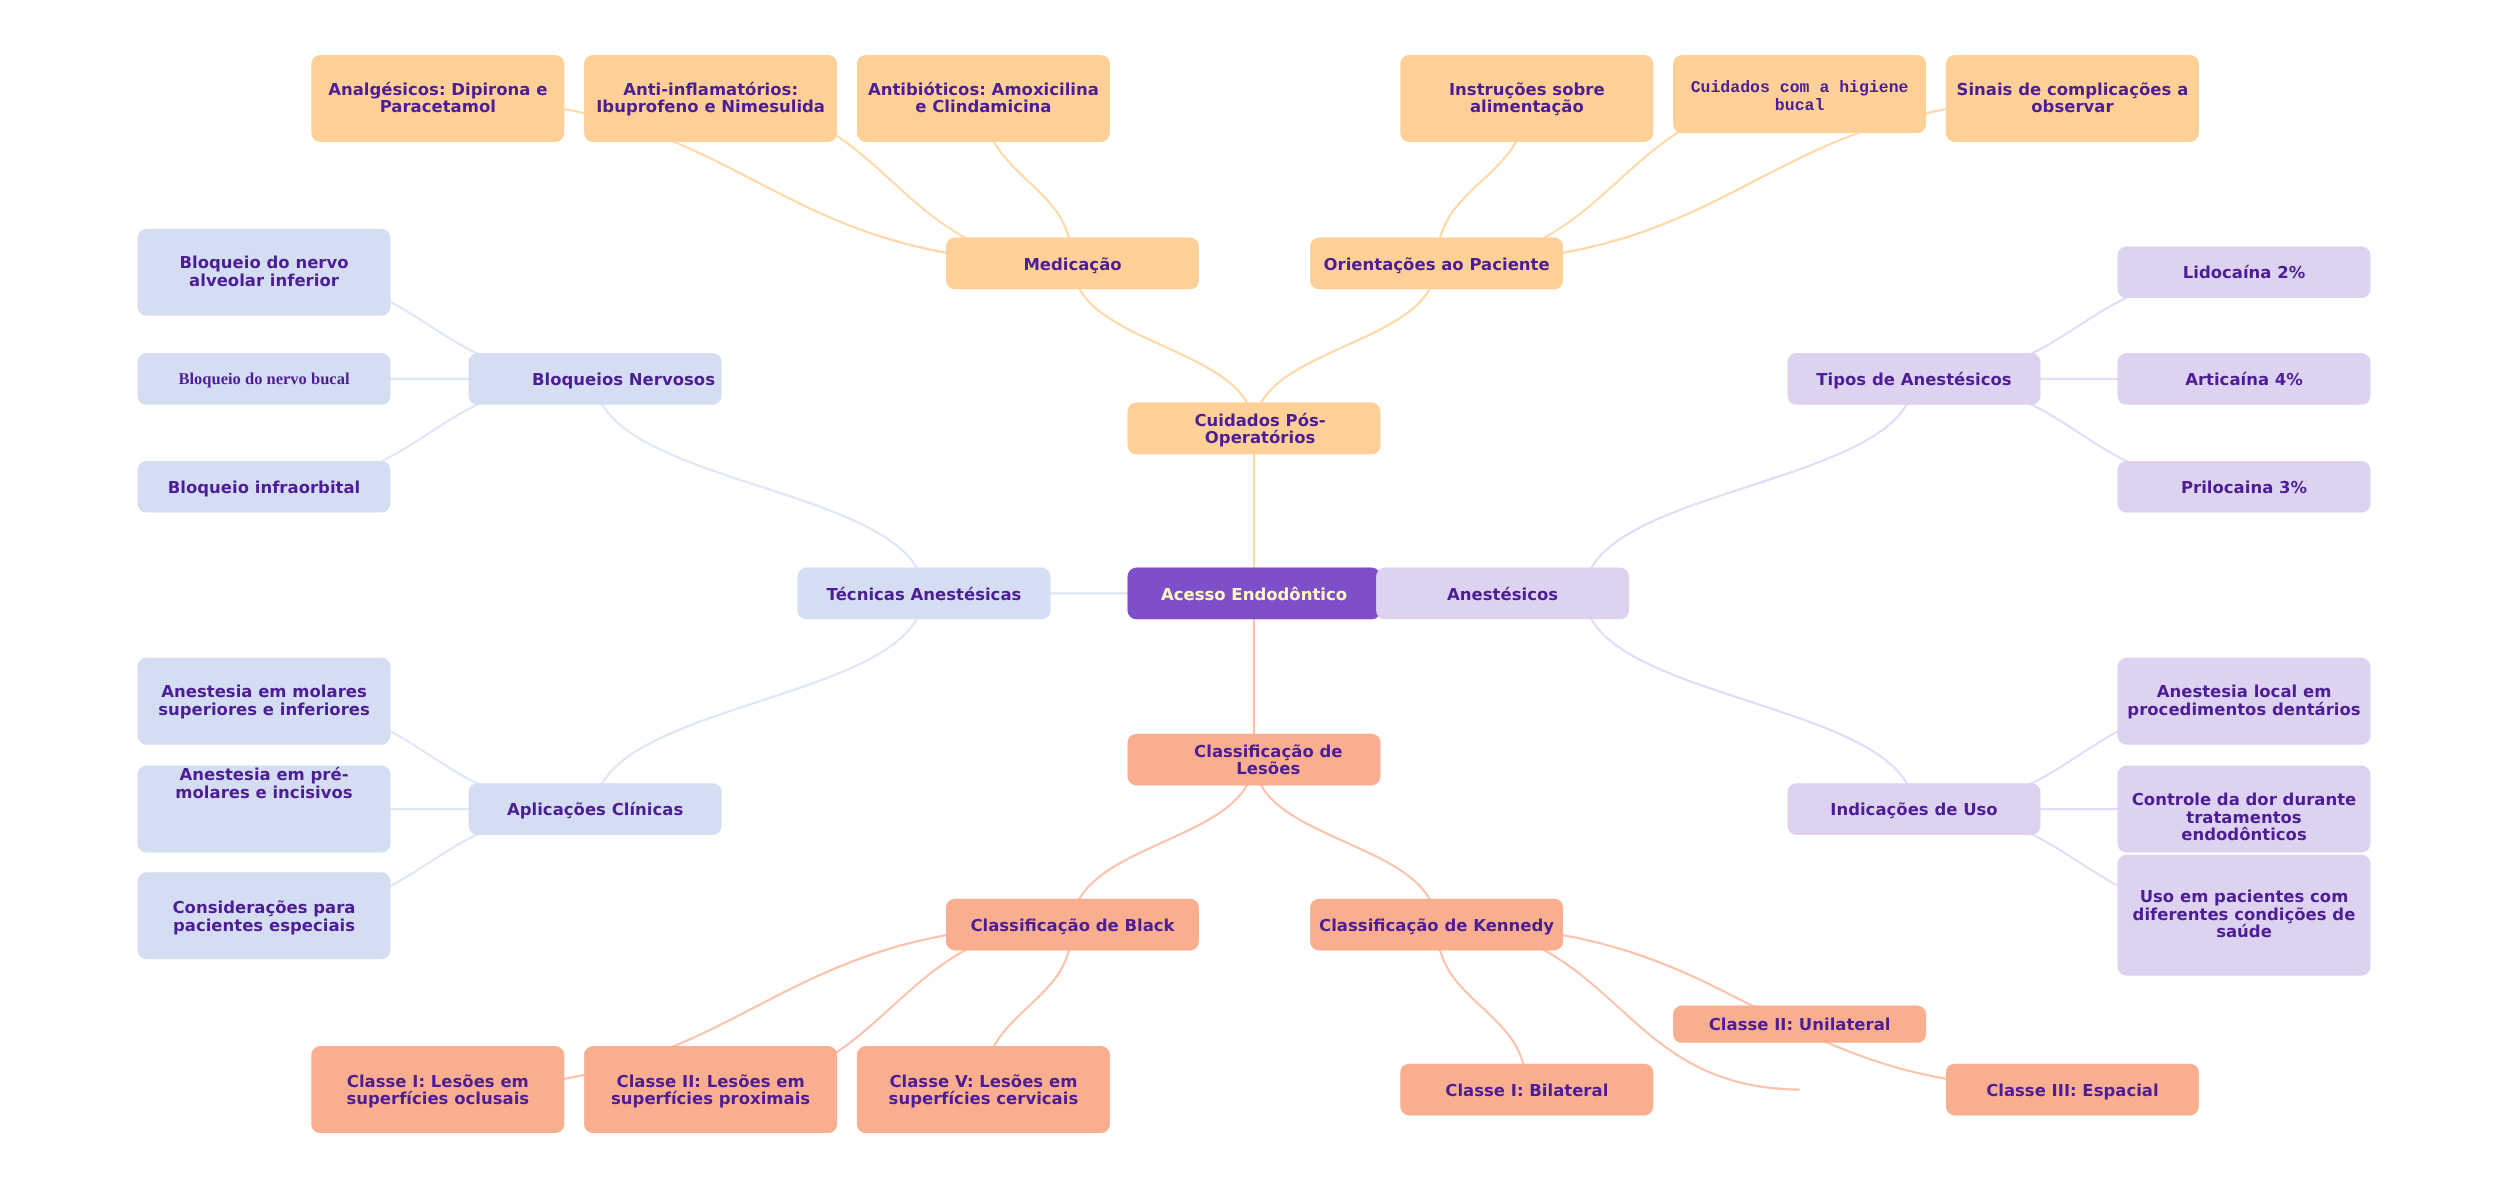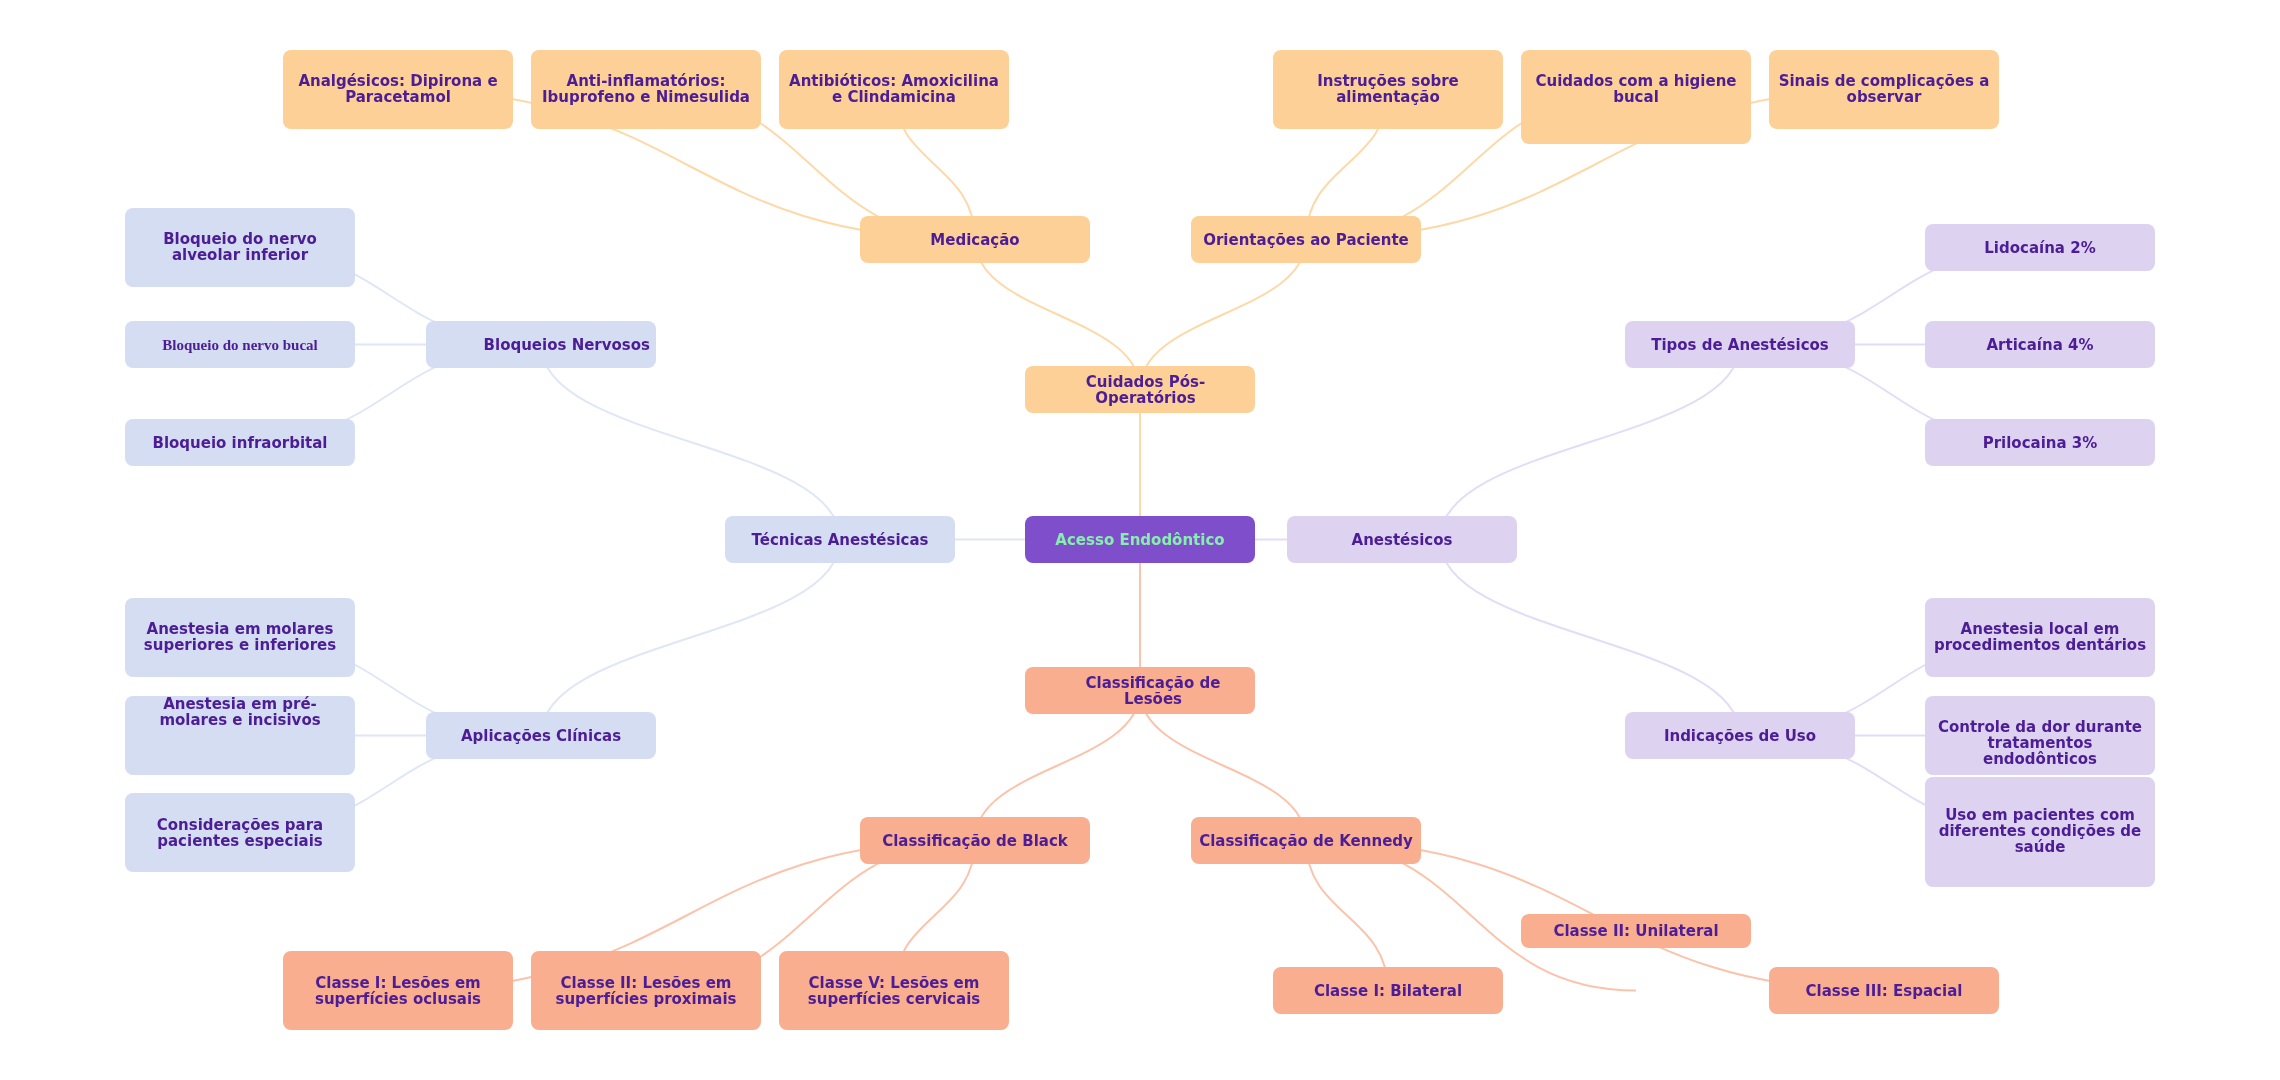--- a/index.html
+++ b/index.html
@@ -5,21 +5,21 @@
   html, body { margin:0; padding:0; background:#ffffff; }
   body { width:2280px; height:1080px; position:relative; overflow:hidden;
          font-family:"DejaVu Sans", sans-serif; }
   #edges { position:absolute; left:0; top:0; width:2280px; height:1080px; }
   .node { position:absolute; box-sizing:border-box; border-radius:8px;
           display:flex; justify-content:center; text-align:center;
           font-weight:bold; font-size:15px; line-height:16px; color:#4c1d95;
           padding:0 6px; cursor:pointer; }
   .node.mid { align-items:center; }
   .node.top { align-items:flex-start; }
-  .node.root { color:#86efac; }
+  .node.root { color:#fef9c3; }
   .node span { display:block; }
 </style>
 </head>
 <body>
 
 <svg id="edges">
     <path d="M1140,539.5 C1140,464.5 1140,464.5 1140,389.5" fill="none" stroke="#fdd9a8" stroke-width="2"></path>
     <path d="M1140,389.5 C1140,314.5 975,314.5 975,239.5" fill="none" stroke="#fdd9a8" stroke-width="2"></path>
     <path d="M975,239.5 C686.5,239.5 686.5,89.5 398,89.5" fill="none" stroke="#fdd9a8" stroke-width="2"></path>
     <path d="M975,239.5 C810.5,239.5 810.5,89.5 646,89.5" fill="none" stroke="#fdd9a8" stroke-width="2"></path>
@@ -74,21 +74,21 @@
     </div>
     <div class="node top" style="left: 779px; top: 50px; width: 230px; height: 79px; background: rgb(252, 208, 150); padding-top: 23px;">
       <span>Antibióticos: Amoxicilina e Clindamicina</span>
     </div>
     <div class="node mid" style="left: 1191px; top: 216px; width: 230px; height: 47px; background: rgb(252, 208, 150);">
       <span>Orientações ao Paciente</span>
     </div>
     <div class="node top" style="left: 1273px; top: 50px; width: 230px; height: 79px; background: rgb(252, 208, 150); padding-top: 23px;">
       <span>Instruções sobre alimentação</span>
     </div>
-    <div class="node top" style="left: 1521px; top: 50px; width: 230px; height: 94px; background: rgb(252, 208, 150); padding-top: 23px;">
+    <div class="node top" style="left: 1521px; top: 50px; width: 230px; height: 71px; background: rgb(252, 208, 150); padding-top: 23px; font-family: Liberation Mono, monospace;">
       <span>Cuidados com a higiene bucal</span>
     </div>
     <div class="node top" style="left: 1769px; top: 50px; width: 230px; height: 79px; background: rgb(252, 208, 150); padding-top: 23px;">
       <span>Sinais de complicações a observar</span>
     </div>
     <div class="node mid" style="left: 725px; top: 516px; width: 230px; height: 47px; background: rgb(213, 221, 242);">
       <span>Técnicas Anestésicas</span>
     </div>
     <div class="node mid" style="left: 426px; top: 321px; width: 230px; height: 47px; background: rgb(213, 221, 242); justify-content: flex-end;">
       <span>Bloqueios Nervosos</span>
@@ -107,21 +107,21 @@
     </div>
     <div class="node top" style="left: 125px; top: 598px; width: 230px; height: 79px; background: rgb(213, 221, 242); padding-top: 23px;">
       <span>Anestesia em molares superiores e inferiores</span>
     </div>
     <div class="node top" style="left: 125px; top: 696px; width: 230px; height: 79px; background: rgb(213, 221, 242); ">
       <span>Anestesia em pré-molares e incisivos</span>
     </div>
     <div class="node mid" style="left: 125px; top: 793px; width: 230px; height: 79px; background: rgb(213, 221, 242);">
       <span>Considerações para pacientes especiais</span>
     </div>
-    <div class="node mid" style="left: 1287px; top: 516px; width: 230px; height: 47px; background: rgb(221, 211, 241);">
+    <div class="node mid" style="left: 1251px; top: 516px; width: 230px; height: 47px; background: rgb(221, 211, 241);">
       <span>Anestésicos</span>
     </div>
     <div class="node mid" style="left: 1625px; top: 321px; width: 230px; height: 47px; background: rgb(221, 211, 241);">
       <span>Tipos de Anestésicos</span>
     </div>
     <div class="node mid" style="left: 1925px; top: 224px; width: 230px; height: 47px; background: rgb(221, 211, 241);">
       <span>Lidocaína 2%</span>
     </div>
     <div class="node mid" style="left: 1925px; top: 321px; width: 230px; height: 47px; background: rgb(221, 211, 241);">
       <span>Articaína 4%</span>

